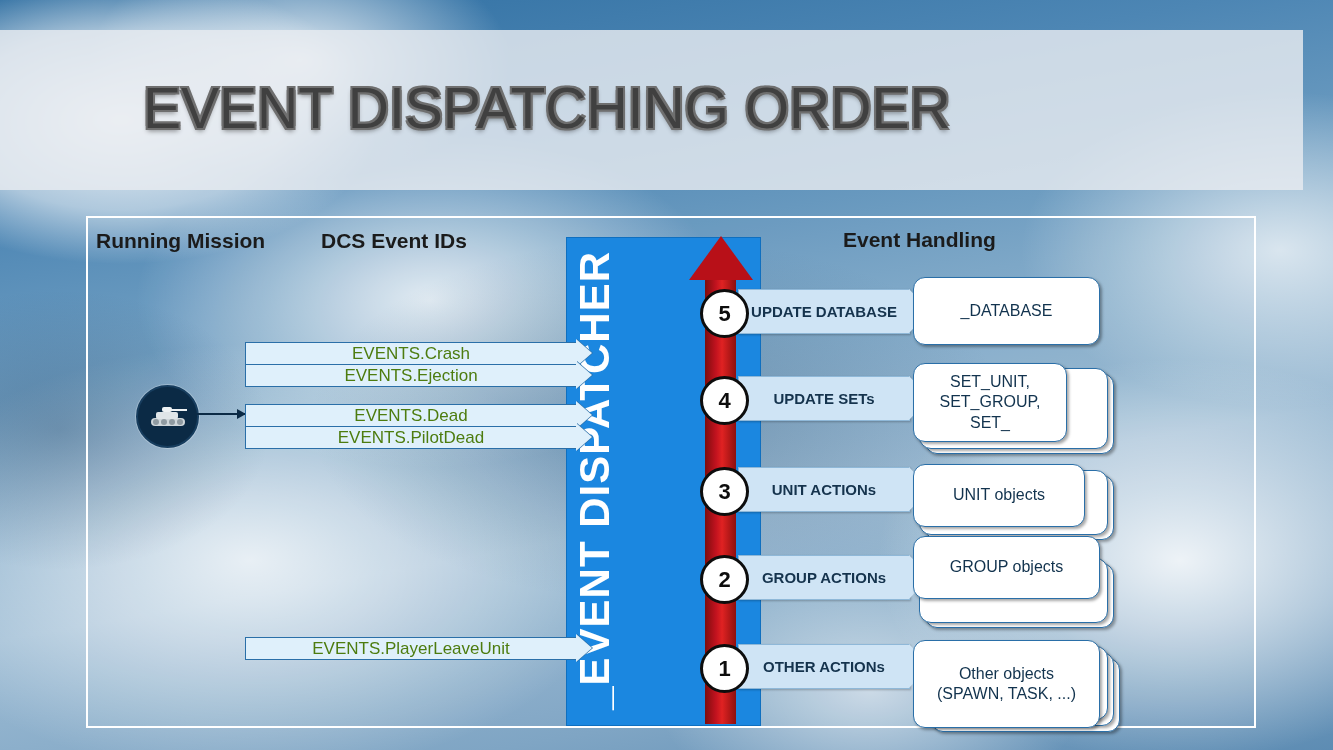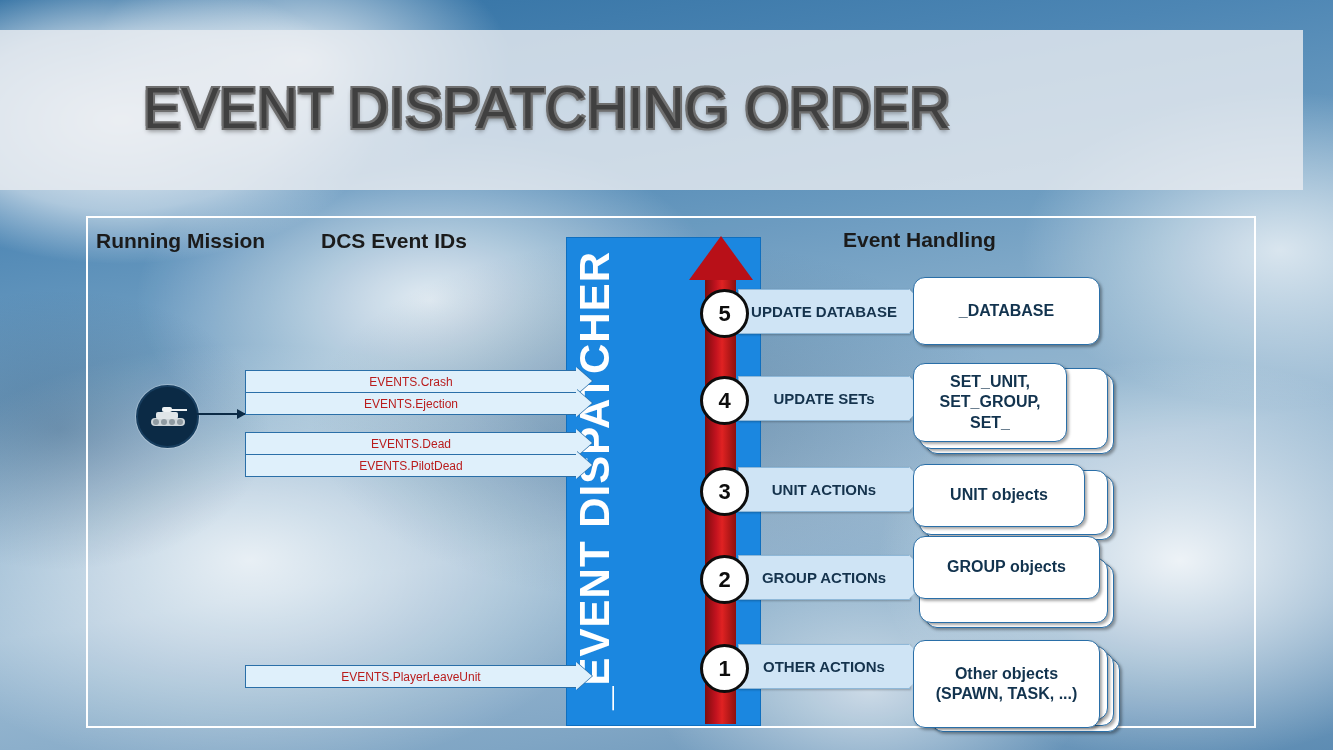--- a/index.html
+++ b/index.html
@@ -92,21 +92,21 @@
   .tank svg{display:block;}
   .tank-line{position:absolute;left:195px;top:413px;width:50px;height:2px;background:#0b2a45;}
   .tank-line:after{content:"";position:absolute;right:-1px;top:-4px;
     border-left:9px solid #0b2a45;border-top:5px solid transparent;border-bottom:5px solid transparent;}
 
   
   .evt{
     position:absolute;height:21px;
     background:#dff0fb;border:1px solid #2a6fa8;
     display:flex;align-items:center;justify-content:center;
-    font-size:12px;color:#b91c1c;white-space:nowrap;margin-top:28px;
+    font-size:17px;color:#4d7c0f;white-space:nowrap;
   }
   .evt .tip{
     position:absolute;right:-16px;top:-4px;width:0;height:0;
     border-top:14px solid transparent;border-bottom:14px solid transparent;
     border-left:16px solid #dff0fb;
     filter:drop-shadow(1px 0 0 #2a6fa8);
   }
 
   
   .num{
@@ -130,21 +130,21 @@
     border-top:22px solid transparent;border-bottom:22px solid transparent;
     border-left:21px solid #cfe4f5;
   }
 
   
   .box{
     position:absolute;background:#ffffff;border:1.5px solid #2a6fa8;border-radius:12px;
     display:flex;align-items:center;justify-content:center;text-align:center;
     font-size:16px;color:#12334e;line-height:1.28;
     box-shadow:2px 2px 3px rgba(0,0,0,0.35);
-    padding:0 8px;box-sizing:border-box;font-weight:bold;
+    padding:0 8px;box-sizing:border-box;
   }
   .stack-shadow{
     position:absolute;background:#ffffff;border:1.5px solid #2a6fa8;border-radius:12px;
     box-shadow:2px 2px 3px rgba(0,0,0,0.35);
   }
 </style>
 </head>
 <body>
 
 <div id="stage">

